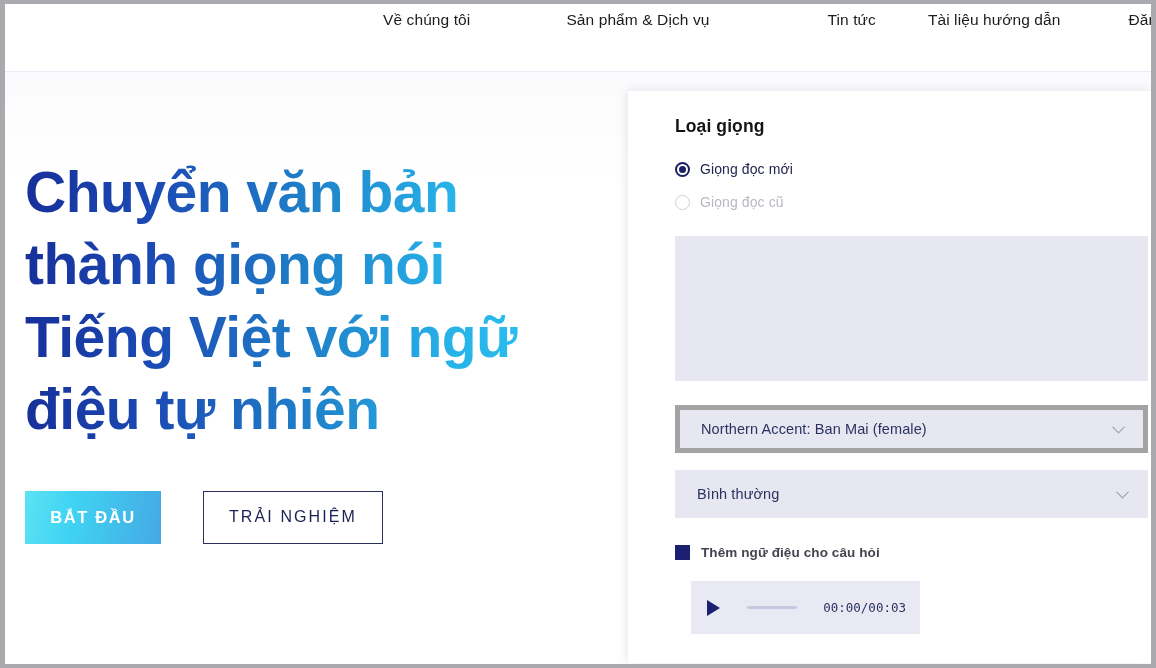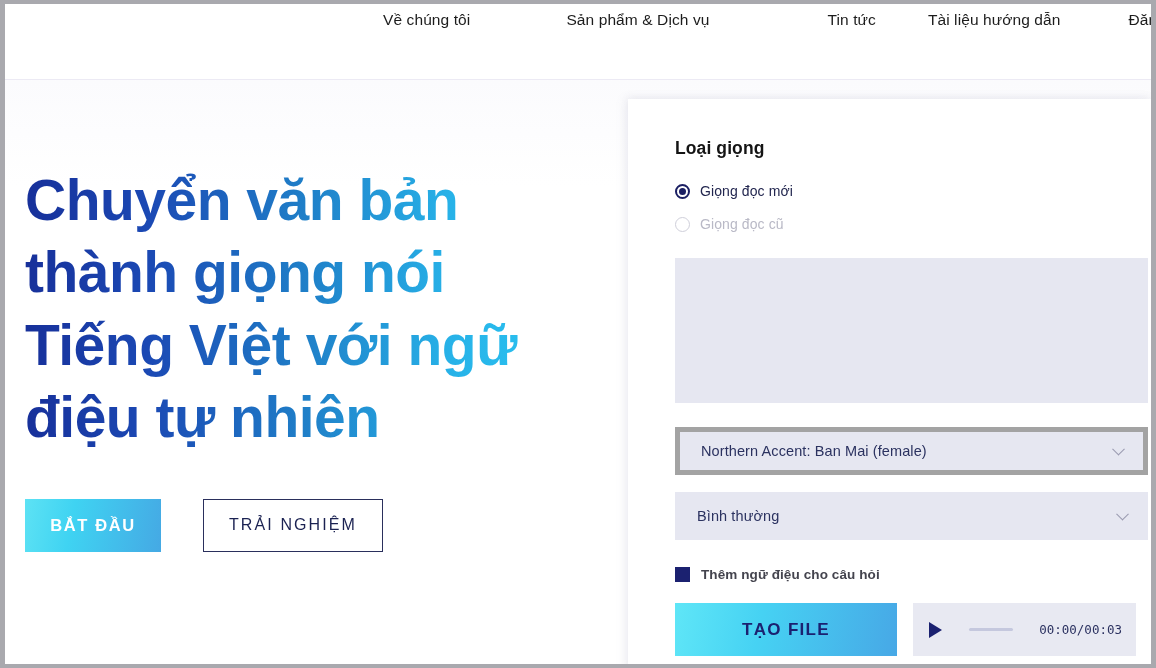--- a/index.html
+++ b/index.html
@@ -26,21 +26,21 @@
     position: relative;
     width: 1146px;
     height: 660px;
     background: #ffffff;
     overflow: hidden;
   }
 
   
   .navbar {
     position: relative;
-    height: 76px;
+    height: 68px;
     background: #ffffff;
     display: flex;
     align-items: flex-start;
     justify-content: flex-start;
     padding-top: 7px;
     border-bottom: 1px solid #eceaf4;
   }
   .nav-items {
     display: flex;
     align-items: flex-start;
@@ -125,21 +125,21 @@
   }
 
   
   .panel {
     position: absolute;
     left: 623px; top: 19px;
     width: 523px;
     height: 572px;
     background: #ffffff;
     box-shadow: -3px 0 10px rgba(120,120,150,0.10), 0 -2px 8px rgba(120,120,150,0.07);
-    padding: 39px 15px 0 47px;
+    padding: 25px 15px 0 47px;
   }
   .panel-title {
     font-size: 17.5px;
     font-weight: bold;
     color: #141414;
     letter-spacing: 0.1px;
   }
 
   .radio-group { margin-top: 20px; }
   .radio-row {
@@ -342,21 +342,20 @@
         <span class="select-value">Bình thường</span>
         <span class="chev"></span>
       </div>
 
       <label class="check-row">
         <span class="check-box"></span>
         <span class="check-label">Thêm ngữ điệu cho câu hỏi</span>
       </label>
 
       <div class="action-row">
-        <button class="btn-generate">TẠO FILE</button>
         <div class="player">
           <span class="play-tri"></span>
           <span class="progress"></span>
           <span class="time">00:00/00:03</span>
         </div>
       </div>
 
     </aside>
   </div>
  </div>

